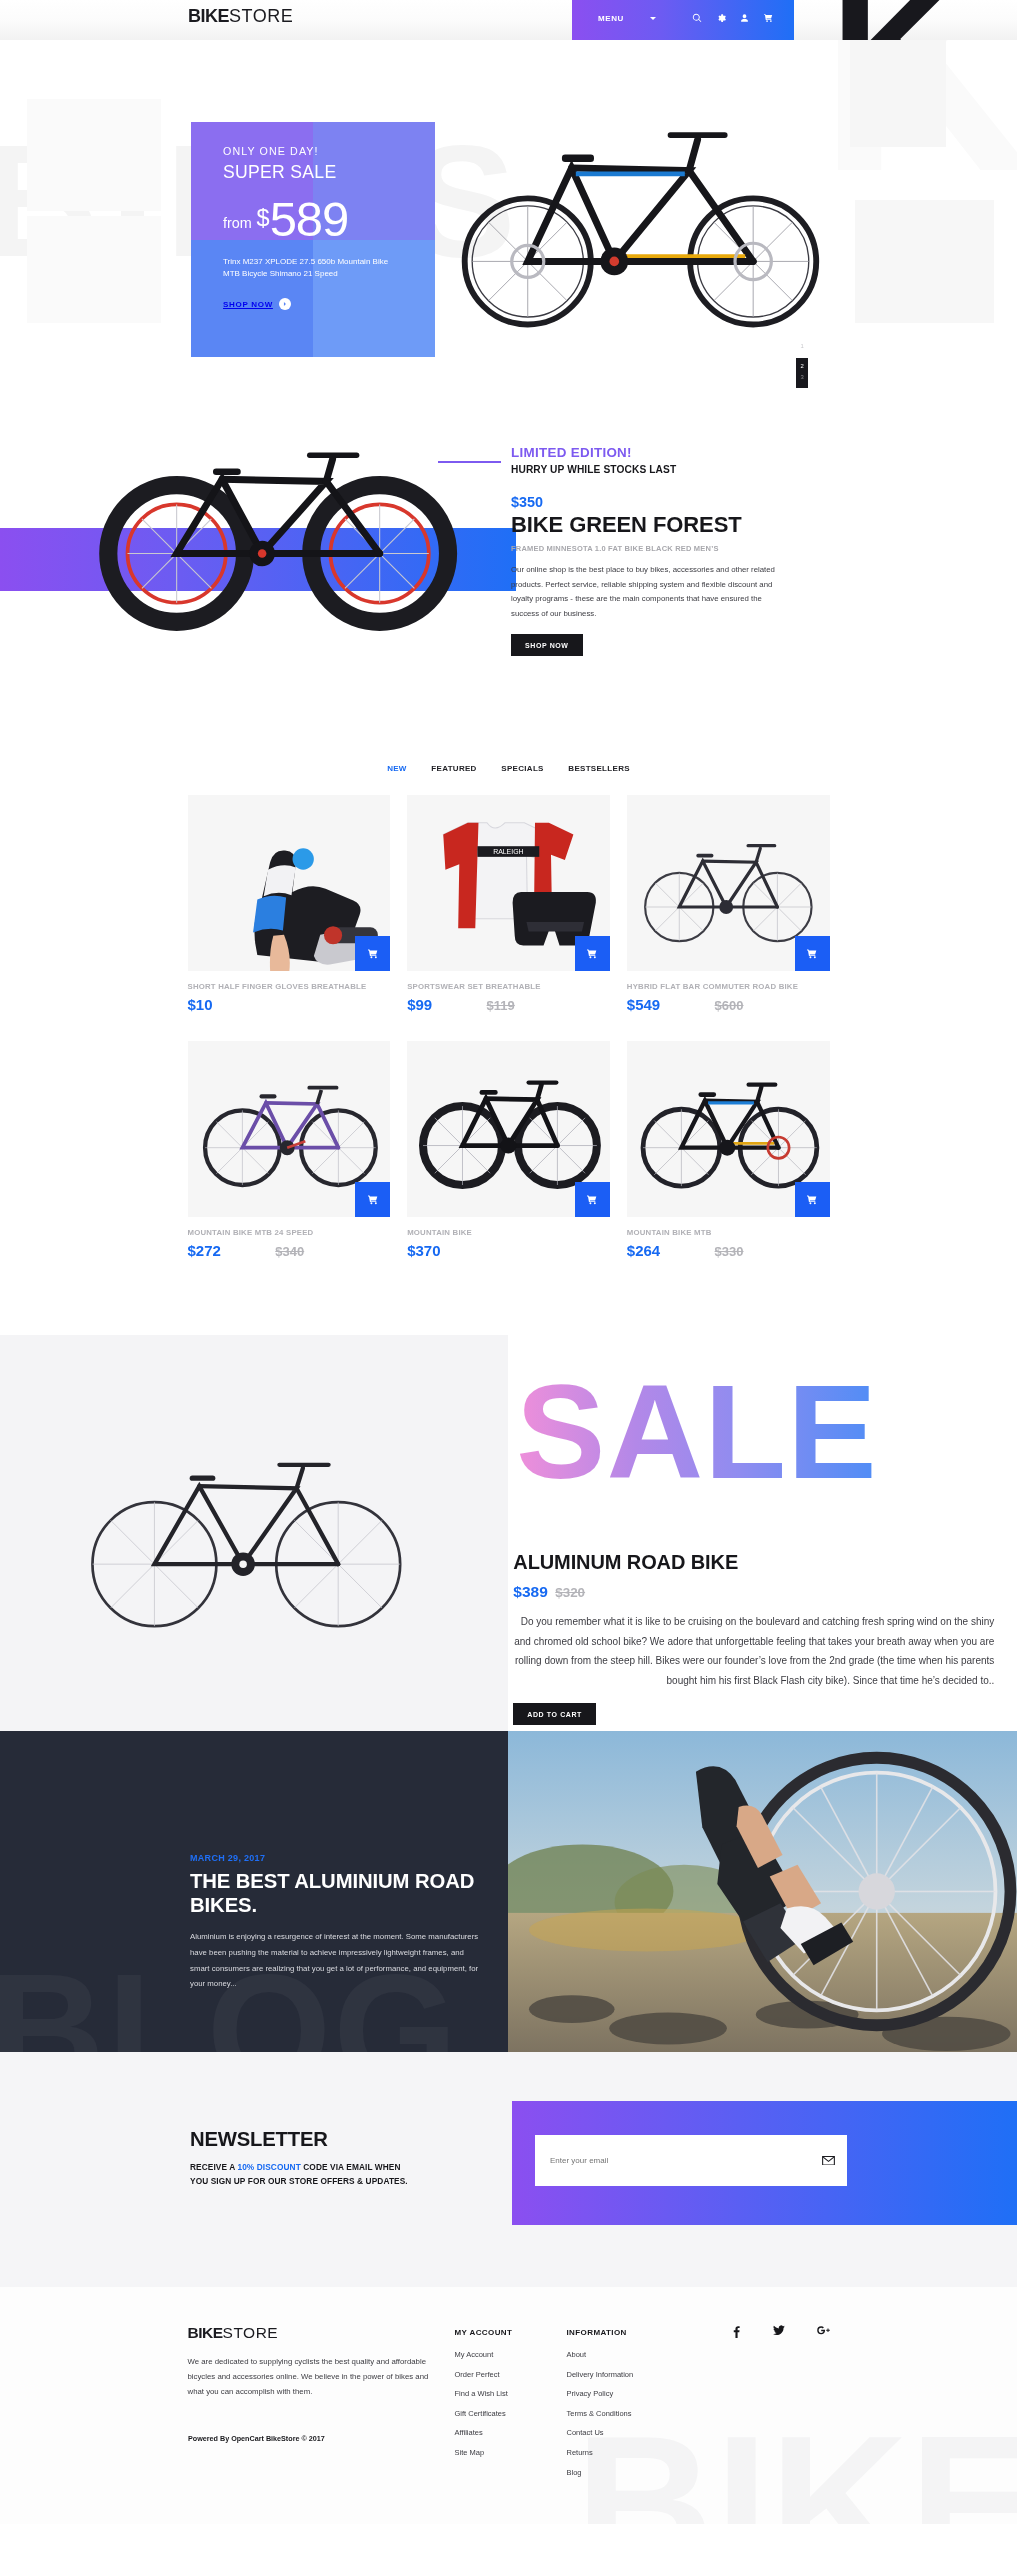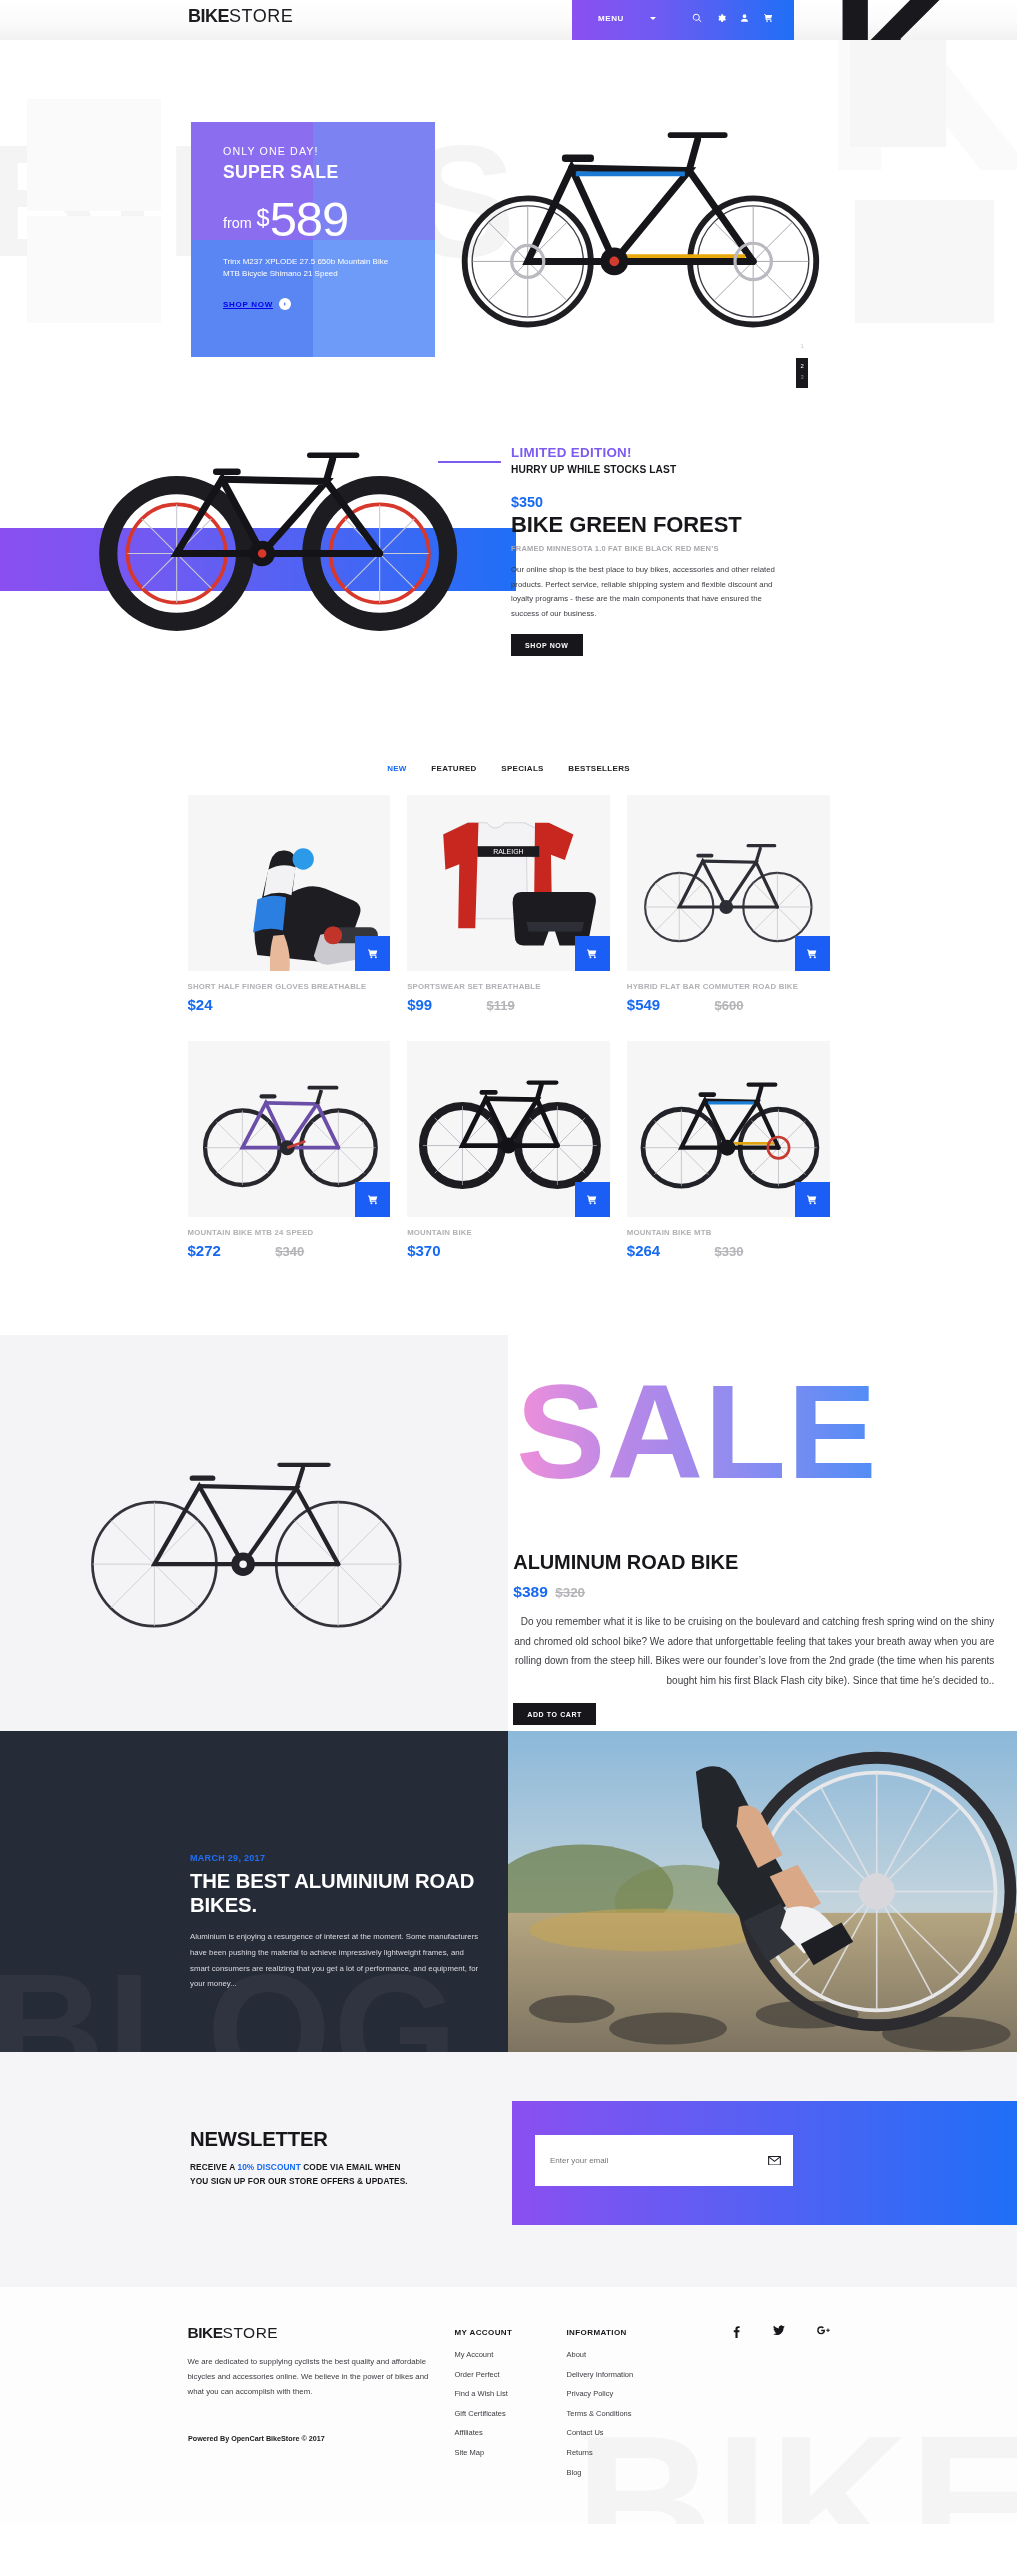--- a/index.html
+++ b/index.html
@@ -75,21 +75,21 @@
     overflow: hidden;
   }
   .promo-bg { position: absolute; inset: 0; }
   .promo-q { position: absolute; width: 50%; height: 50%; }
   .promo-q.a { left: 0; top: 0; background: #8b6ef0; }
   .promo-q.b { left: 50%; top: 0; background: #7d82f2; }
   .promo-q.c { left: 0; top: 50%; background: #5a86f4; }
   .promo-q.d { left: 50%; top: 50%; background: #6e9bf7; }
   .promo-content { position: absolute; left: 32px; top: 22.5px; right: 10.7px; color: #fff; }
   .promo-kicker { font-size: 10.7px; font-weight: 300; letter-spacing: 1.1px; }
-  .promo-title { font-size: 17.6px; font-weight: 700; letter-spacing: 0.3px; margin-top: 5.3px; }
+  .promo-title { font-size: 17.6px; font-weight: 400; letter-spacing: 0.3px; margin-top: 5.3px; }
   .promo-price { margin-top: 13px; display: flex; align-items: flex-start; }
   .promo-from { font-size: 14.4px; font-weight: 300; margin-top: 19px; }
   .promo-cur { font-size: 23.5px; font-weight: 300; margin-top: 9.6px; margin-left: 4.8px; }
   .promo-num { font-size: 49px; font-weight: 300; line-height: .95; letter-spacing: -1.1px; }
   .promo-desc { margin-top: 14px; font-size: 8px; line-height: 1.5; font-weight: 300; max-width: 176px; }
   .promo-cta { margin-top: 18px; display: flex; align-items: center; gap: 6.4px; }
   .promo-cta .t { font-size: 8px; font-weight: 700; letter-spacing: 0.7px; }
   .promo-cta .circ {
     width: 11.8px; height: 11.8px; border-radius: 50%; background: #fff;
     display: flex; align-items: center; justify-content: center;
@@ -203,21 +203,21 @@
   .news { position: relative; height: 235px; background: #f5f5f7; }
   .news-left { position: absolute; left: 190px; top: 76px; width: 299px; }
   .news-h { font-size: 20.3px; font-weight: 700; letter-spacing: -0.2px; color: #17171b; }
   .news-p { margin-top: 8.6px; font-size: 8.3px; font-weight: 700; line-height: 1.72; color: #17171b; letter-spacing: 0.1px; }
   .news-p .hl { color: #1669f2; }
   .news-right {
     position: absolute; left: 512px; top: 49px; right: 0; height: 124px;
     background: linear-gradient(90deg, #8b4ff0 0%, #5a5ff3 45%, #1f6ff6 100%);
   }
   .news-form {
-    position: absolute; left: 23px; top: 34px; width: 258px; height: 51px;
+    position: absolute; left: 23px; top: 34px; width: 312px; height: 51px;
     background: #fff; display: flex; align-items: center;
   }
   .news-form input {
     flex: 1; border: none; outline: none; height: 100%;
     padding: 0 15px; font-size: 8px; color: #58585e;
     font-family: "Liberation Sans", sans-serif; background: transparent;
   }
   .news-form button {
     width: 38px; height: 100%; border: none; background: transparent;
     cursor: pointer; display: flex; align-items: center; justify-content: center;
@@ -450,21 +450,21 @@
             <path d="M170 262 q14 34 10 68 l-36 0 q-2-38 6-66 z" fill="#e8b99a"></path>
           </svg>
           <button class="cartbtn">
             <svg viewBox="0 0 24 24">
                 <path d="M2 3h3l1 2h15l-2.5 8H8l-.4 1.5H19v2H6L4 5H2V3zm5 16a2 2 0 104 0 2 2 0 00-4 0zm9 0a2 2 0 104 0 2 2 0 00-4 0z"></path>
               </svg>
           </button>
         </div>
         <div class="pname">SHORT HALF FINGER GLOVES BREATHABLE</div>
         <div class="pprice">
-          <span class="pnew">$24</span>
+          <span class="pnew">$10</span>
           <span class="pold"></span>
         </div>
       </div>
 
       <div class="card">
         <div class="thumb">
           <svg viewBox="0 0 360 330">
             <rect width="360" height="330" fill="#f6f6f6"></rect>
             <path d="M58 74 l46-22 36 0 q14 20 34 0 l36 0 46 22 -16 48 -26-10 2 120 -118 0 2-120 -26 10 z" fill="#f3f3f5" stroke="#d7d7dd" stroke-width="2"></path>
             <path d="M58 74 l46-22 20 0 -6 198 -32 0 2-120 -26 10 z" fill="#c8271f"></path>

